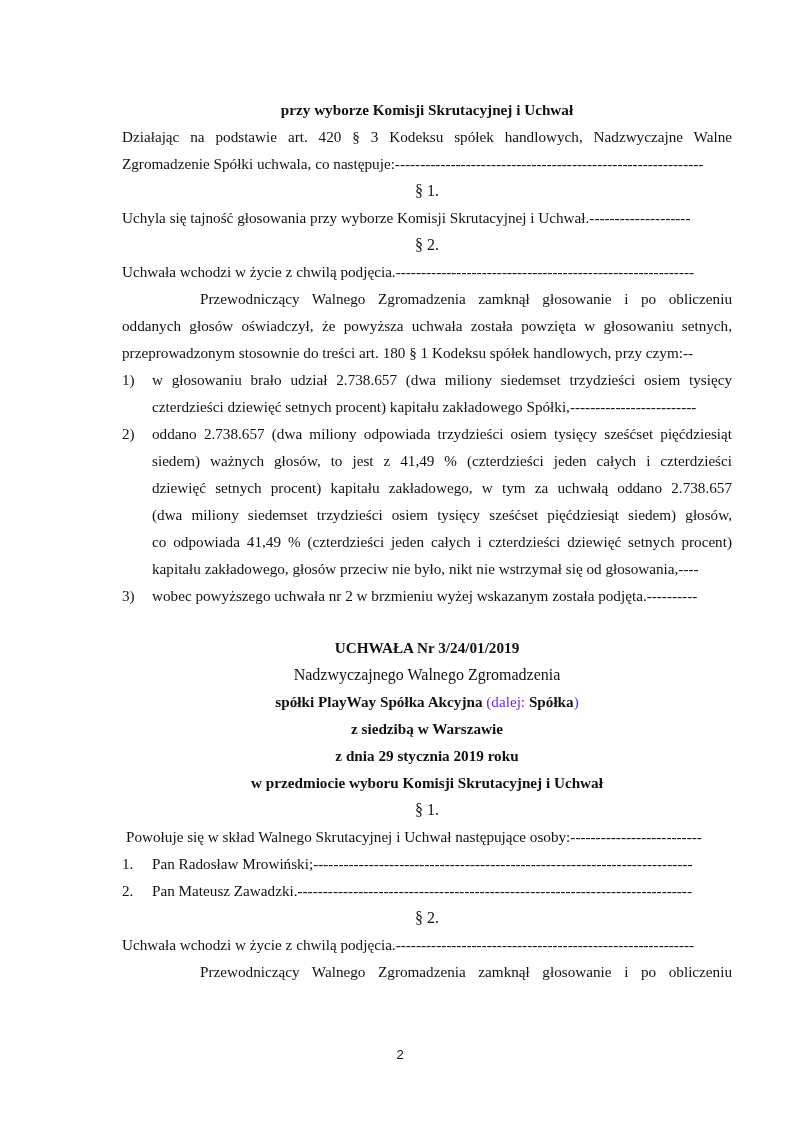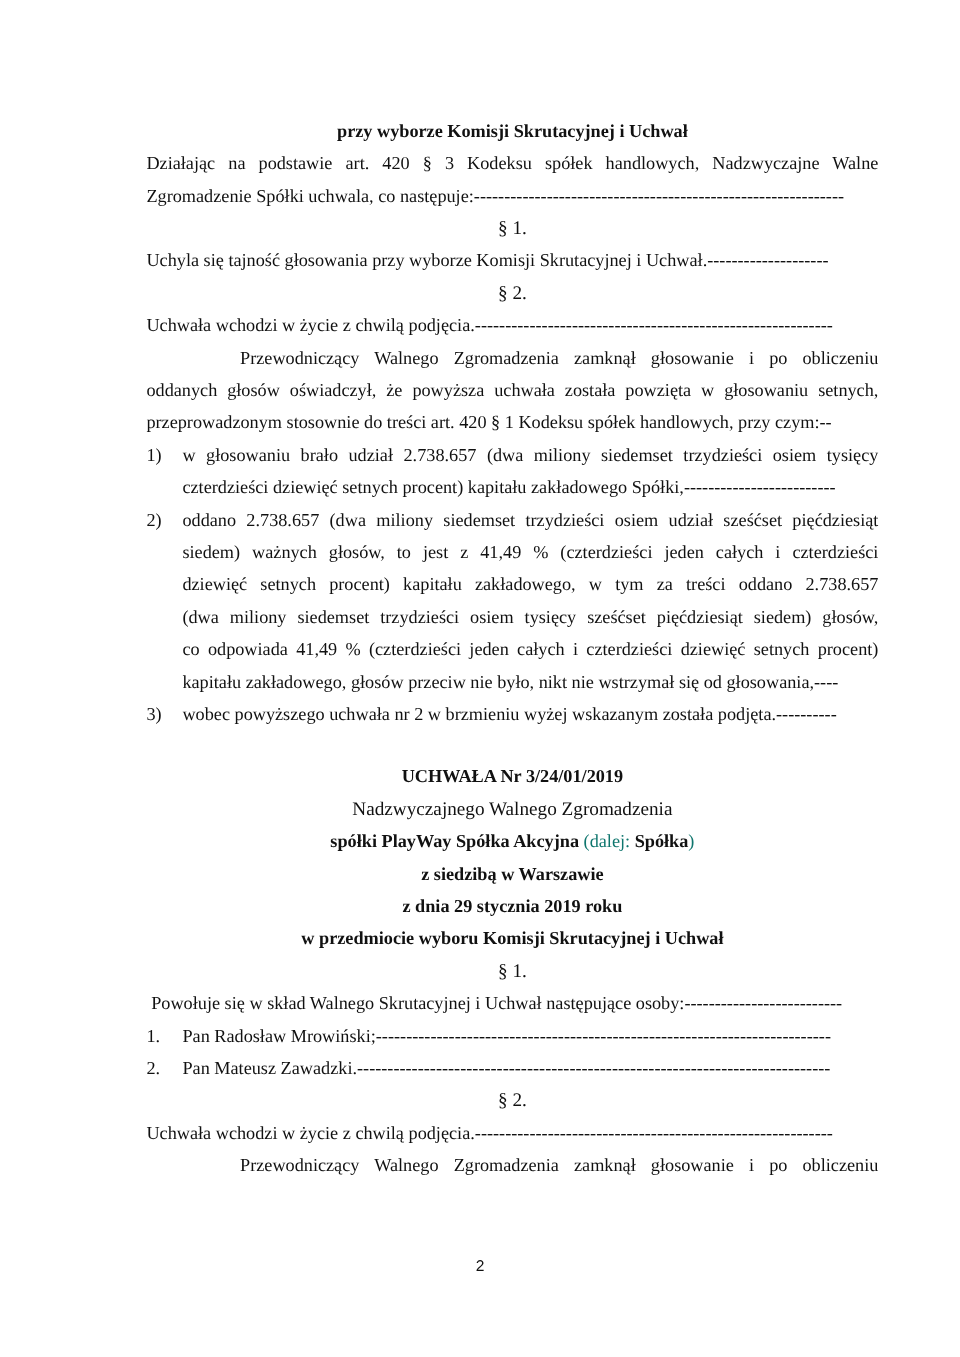--- a/index.html
+++ b/index.html
@@ -12,51 +12,51 @@
   .justify { text-align: justify; text-align-last: justify; white-space: normal; }
   .first-indent { padding-left: 78px; }
   .list-item { display: flex; }
   .list-num { width: 30px; flex: none; }
   .list-body { flex: 1; }
   .list-body .line { }
   .sect { font-size: 16px; }
   .gap { height: 25px; }
   .pagenum { position: absolute; left: 0; width: 800px; top: 1047px; text-align: center;
              font-family: "Liberation Sans", sans-serif; font-size: 13px; }
-  .grey { color: #0f766e; }
+  .grey { color: #6d28d9; }
 </style>
 </head>
 <body>
 
 <div class="page">
 
   <div class="line center bold">przy wyborze Komisji Skrutacyjnej i Uchwał</div>
   <div class="line justify">Działając na podstawie art. 420 § 3 Kodeksu spółek handlowych, Nadzwyczajne Walne</div>
   <div class="line">Zgromadzenie Spółki uchwala, co następuje:-------------------------------------------------------------</div>
   <div class="line center sect">§ 1.</div>
   <div class="line">Uchyla się tajność głosowania przy wyborze Komisji Skrutacyjnej i Uchwał.--------------------</div>
   <div class="line center sect">§ 2.</div>
   <div class="line">Uchwała wchodzi w życie z chwilą podjęcia.-----------------------------------------------------------</div>
   <div class="line justify first-indent">Przewodniczący Walnego Zgromadzenia zamknął głosowanie i po obliczeniu</div>
   <div class="line justify">oddanych głosów oświadczył, że powyższa uchwała została powzięta w głosowaniu setnych,</div>
-  <div class="line">przeprowadzonym stosownie do treści art. 420 § 1 Kodeksu spółek handlowych, przy czym:--</div>
+  <div class="line">przeprowadzonym stosownie do treści art. 180 § 1 Kodeksu spółek handlowych, przy czym:--</div>
 
   <div class="list-item">
     <div class="list-num line">1)</div>
     <div class="list-body">
       <div class="line justify">w głosowaniu brało udział 2.738.657 (dwa miliony siedemset trzydzieści osiem tysięcy</div>
       <div class="line">czterdzieści dziewięć setnych procent) kapitału zakładowego Spółki,-------------------------</div>
     </div>
   </div>
   <div class="list-item">
     <div class="list-num line">2)</div>
     <div class="list-body">
-      <div class="line justify">oddano 2.738.657 (dwa miliony siedemset trzydzieści osiem udział sześćset pięćdziesiąt</div>
+      <div class="line justify">oddano 2.738.657 (dwa miliony odpowiada trzydzieści osiem tysięcy sześćset pięćdziesiąt</div>
       <div class="line justify">siedem) ważnych głosów, to jest z 41,49 % (czterdzieści jeden całych i czterdzieści</div>
-      <div class="line justify">dziewięć setnych procent) kapitału zakładowego, w tym za treści oddano 2.738.657</div>
+      <div class="line justify">dziewięć setnych procent) kapitału zakładowego, w tym za uchwałą oddano 2.738.657</div>
       <div class="line justify">(dwa miliony siedemset trzydzieści osiem tysięcy sześćset pięćdziesiąt siedem) głosów,</div>
       <div class="line justify">co odpowiada 41,49 % (czterdzieści jeden całych i czterdzieści dziewięć setnych procent)</div>
       <div class="line">kapitału zakładowego, głosów przeciw nie było, nikt nie wstrzymał się od głosowania,----</div>
     </div>
   </div>
   <div class="list-item">
     <div class="list-num line">3)</div>
     <div class="list-body">
       <div class="line">wobec powyższego uchwała nr 2 w brzmieniu wyżej wskazanym została podjęta.----------</div>
     </div>

